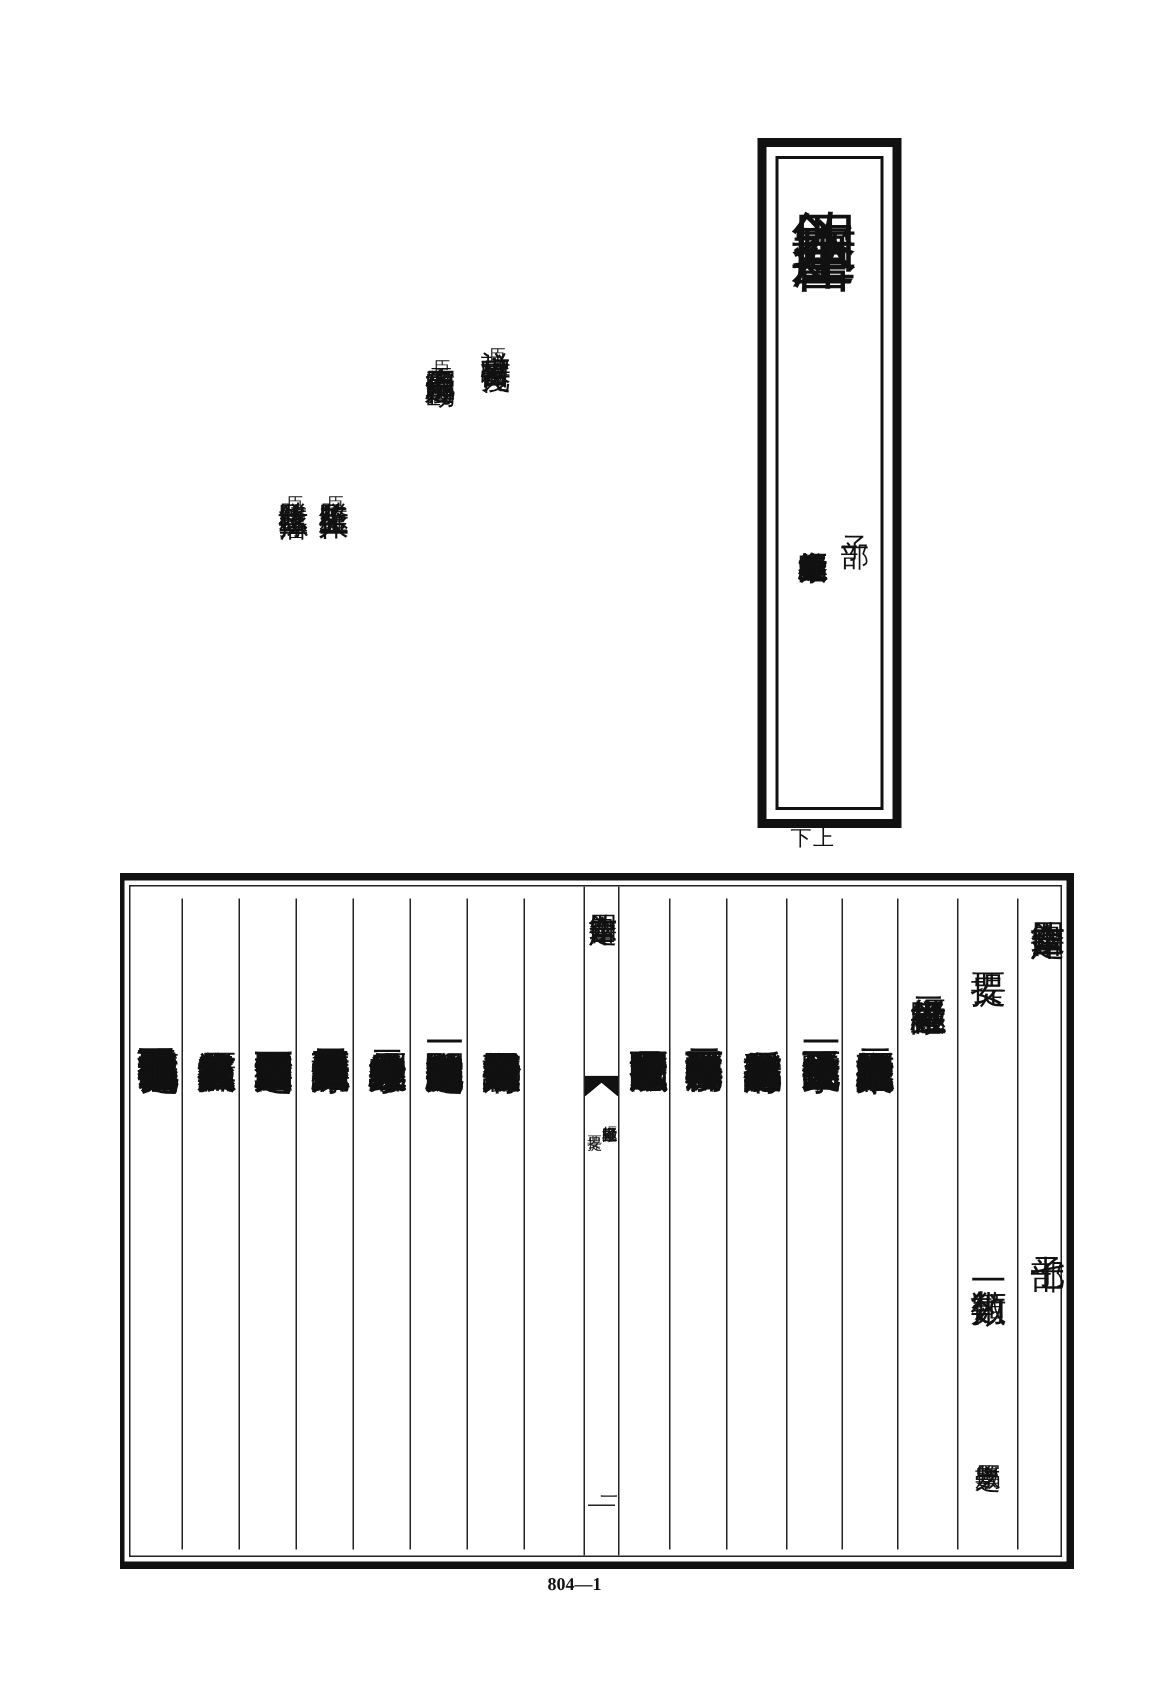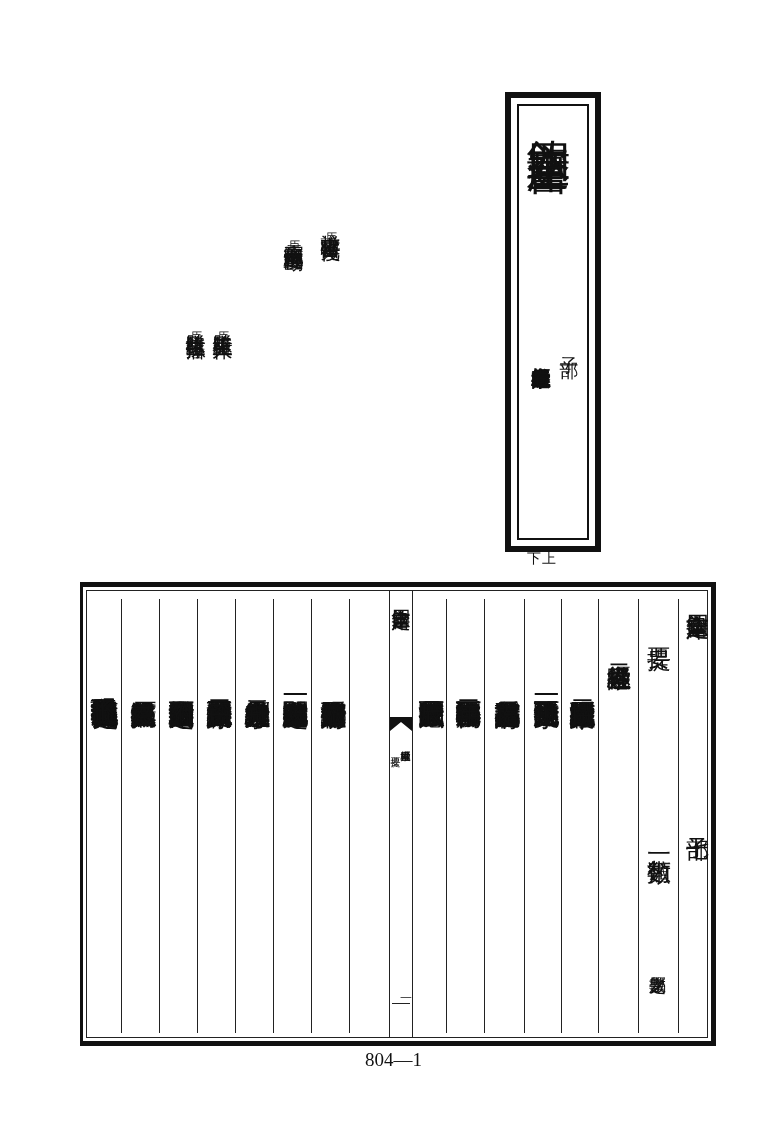--- a/index.html
+++ b/index.html
@@ -21,21 +21,21 @@
          border:5px solid #111;border-left-width:3px;box-sizing:border-box;}
   .frame-inner{position:absolute;left:3px;top:3px;right:3px;bottom:3px;border:1px solid #222;}
   .col{position:absolute;top:8px;bottom:4px;border-left:1.5px solid #222;}
   .coltext{position:absolute;font-size:26px;line-height:37px;}
   .fold{position:absolute;left:302px;top:0;width:22px;bottom:0;border-left:1.5px solid #222;border-right:1.5px solid #222;}
   .fold-title{position:absolute;left:0;top:4px;width:22px;font-size:19px;line-height:20px;text-align:center;}
   .fishtail{position:absolute;left:0;top:126px;width:22px;height:14px;background:#111;
             clip-path:polygon(0 0,100% 0,100% 100%,50% 35%,0 100%);}
   .fold-small{position:absolute;font-size:10px;line-height:11px;}
   .fold-mark{position:absolute;left:2px;top:412px;width:18px;border-top:1px solid #222;}
-  .pageno{position:absolute;left:365px;top:1049px;font-size:19px;font-weight:normal;font-family:"Liberation Serif",serif;}
+  .pageno{position:absolute;left:365px;top:1049px;font-size:12px;font-weight:bold;font-family:"Liberation Serif",serif;}
 </style>
 </head>
 <body>
 
 <div class="cover-outer">
   <div class="cover-inner"></div>
   <div class="cover-title vt">欽定四庫全書</div>
   <div class="cover-sub1 vt">子部</div>
   <div class="cover-sub2 vt">
     <span>皇極經世索隱</span><span>卷</span>

